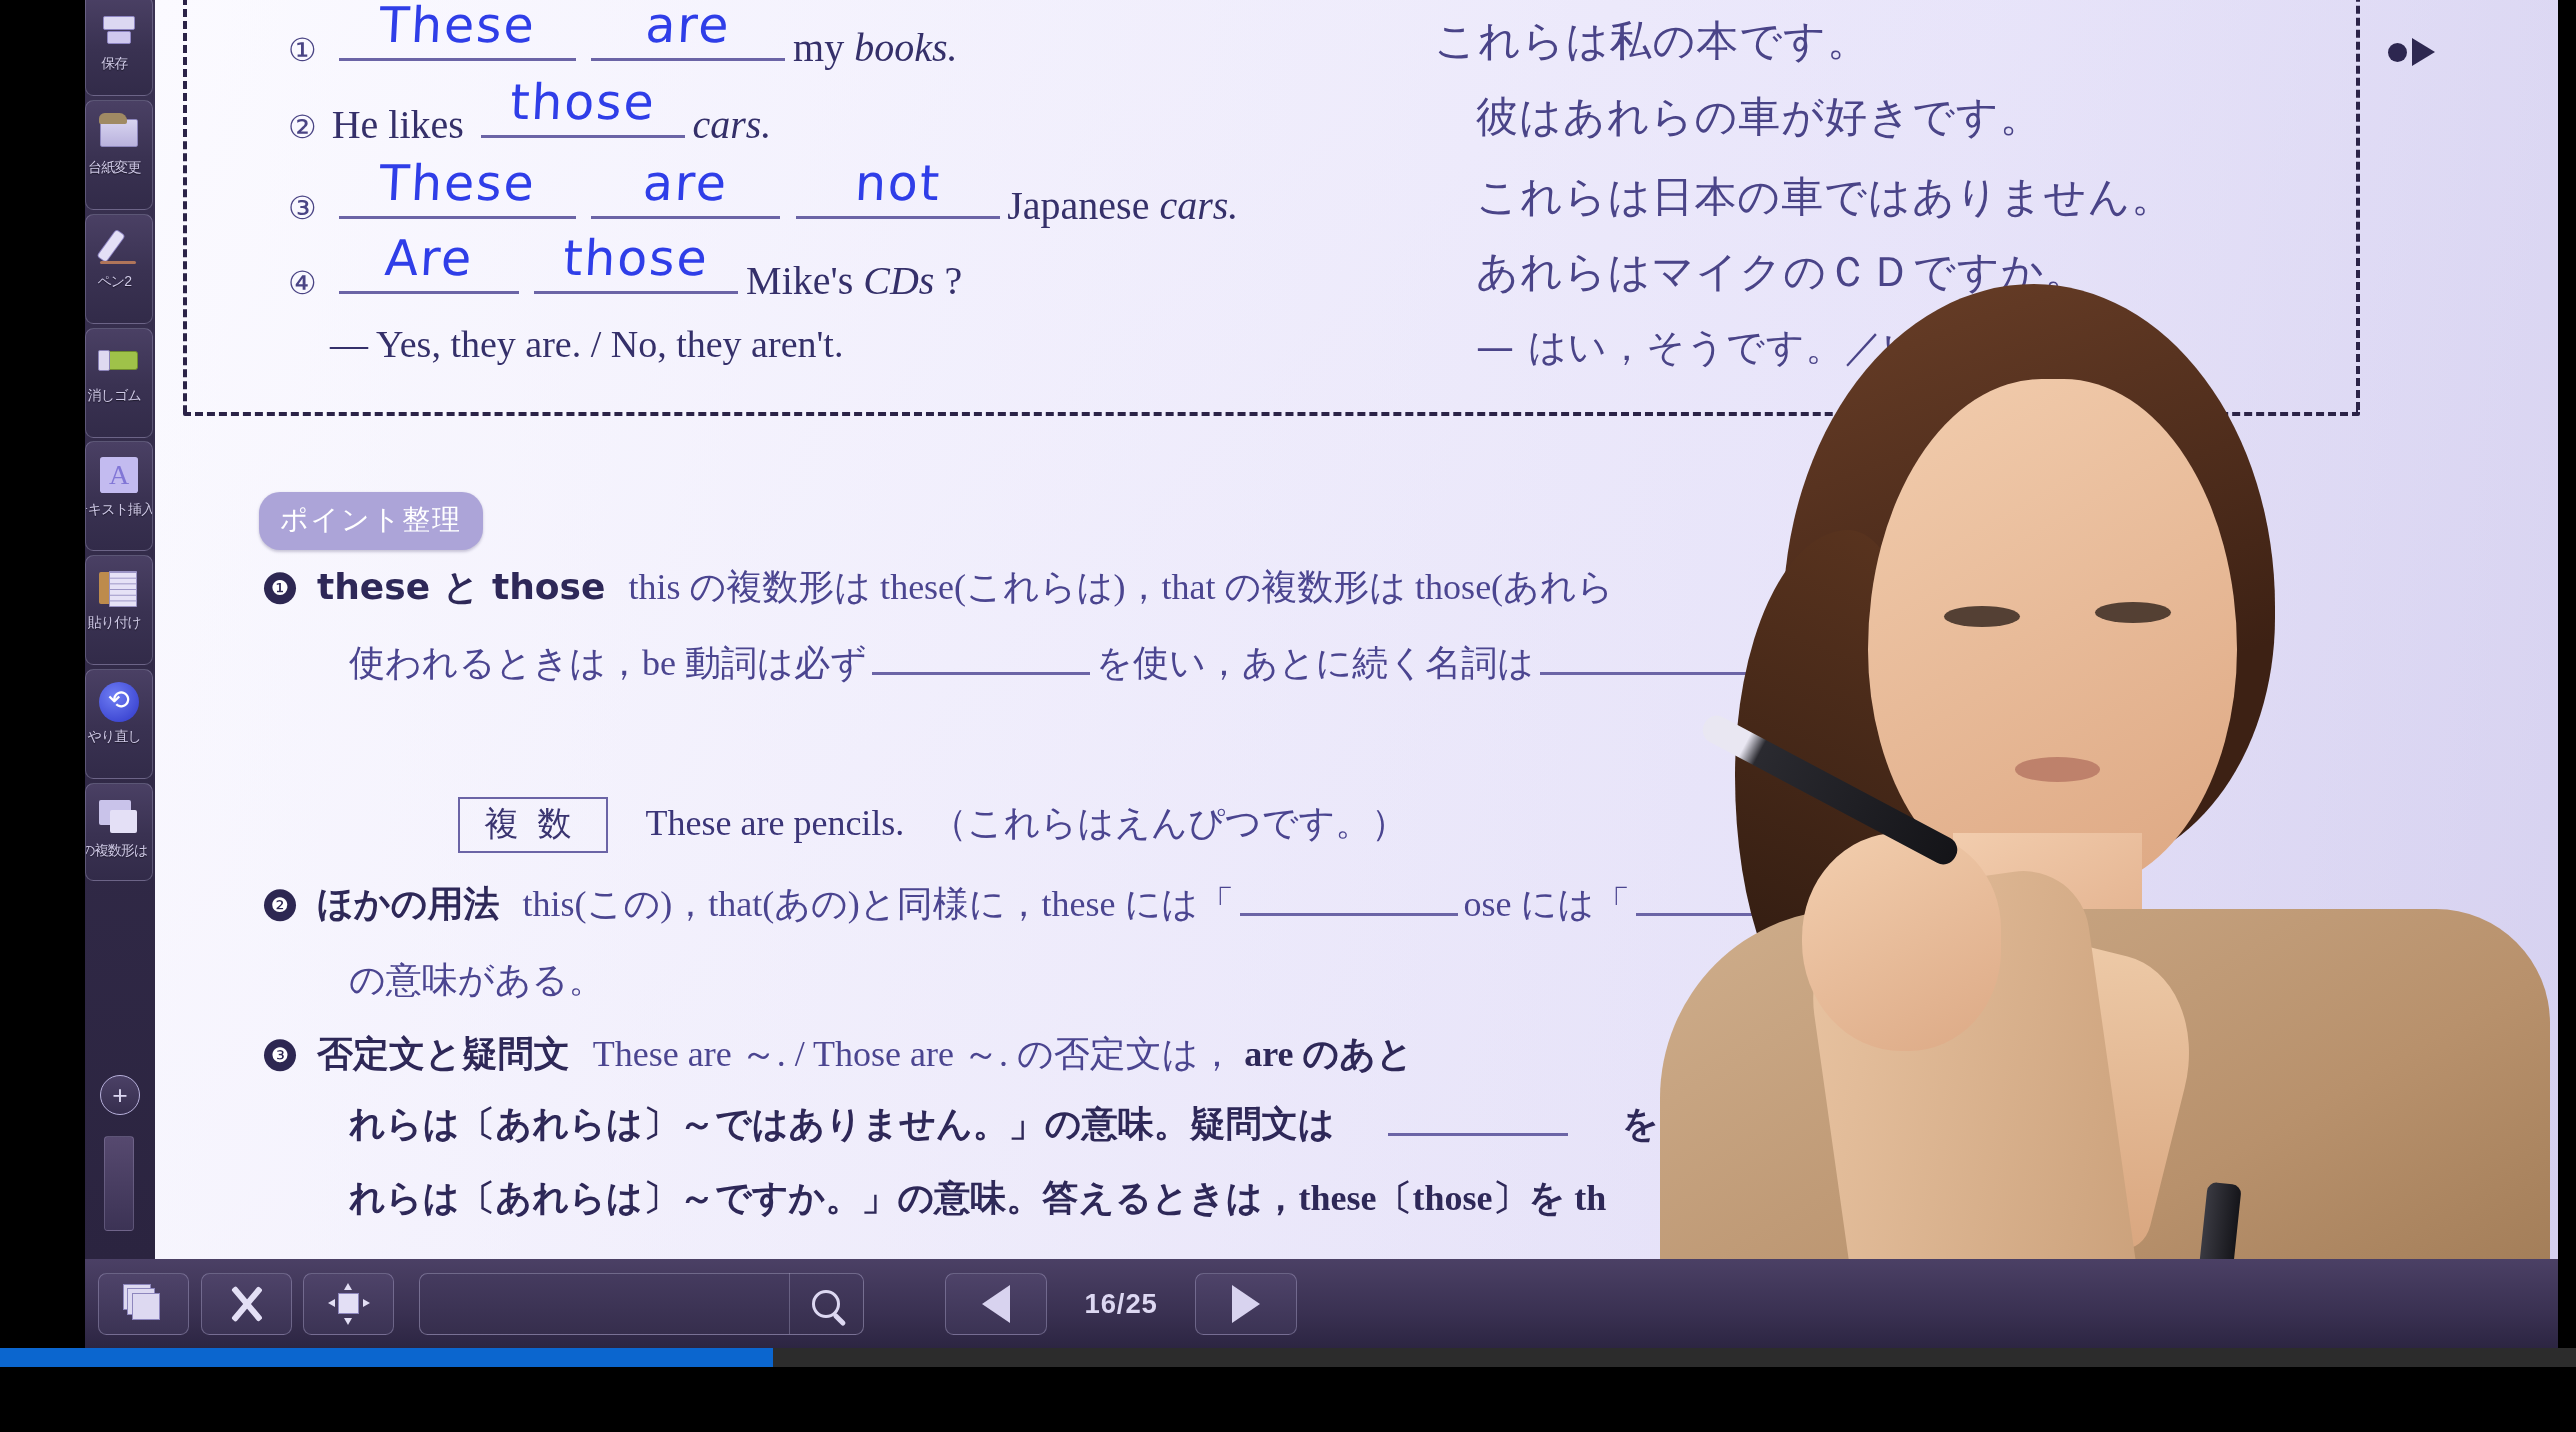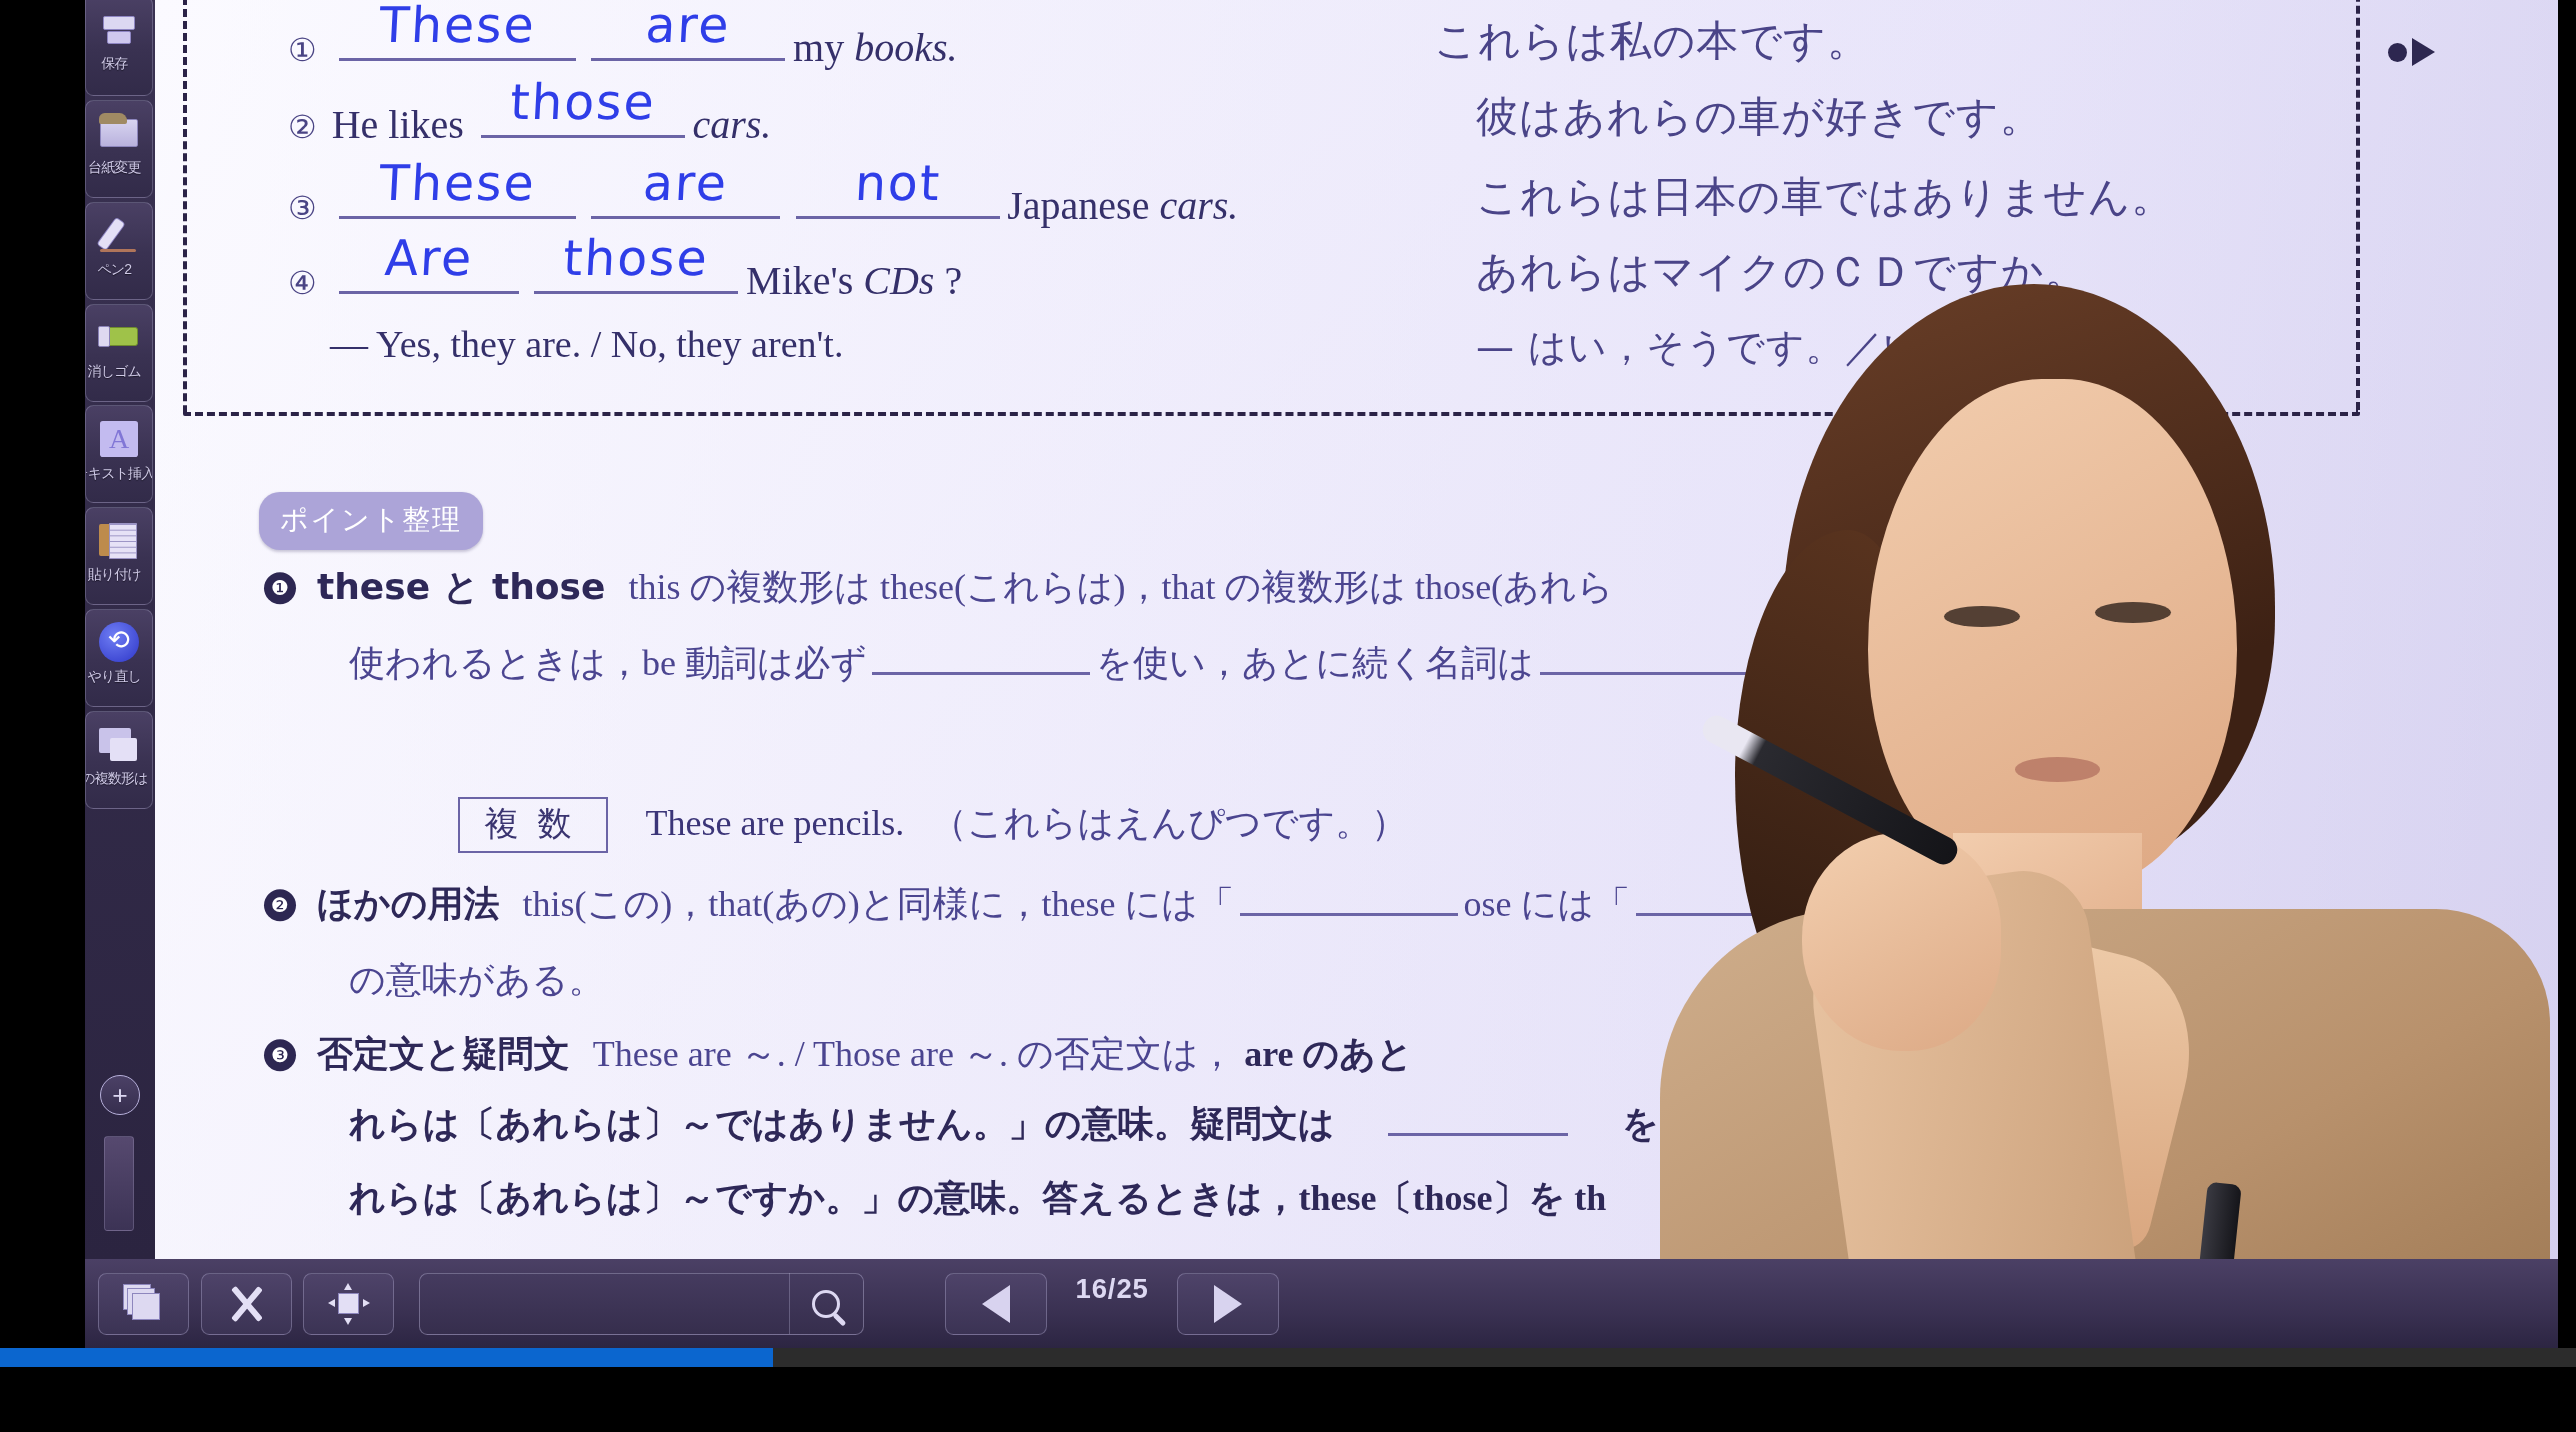--- a/index.html
+++ b/index.html
@@ -40,21 +40,21 @@
   }
 
   
   #toolrail {
     position:absolute; left:0; top:0; width:70px; height:1259px;
     background:linear-gradient(180deg,#3a3252 0%,#2b2440 100%);
     padding-top:1.9px;
     z-index:30;
   }
   .tool {
-    position:relative; width:68px; height:98px; margin:0 0 3.8px 0;
+    position:relative; width:68px; height:110px; margin:0 0 3.8px 0;
     border:0.9px solid rgba(190,185,220,.30);
     border-radius:8.5px;
     background:linear-gradient(180deg,#4a4064 0%,#3a3252 52%,#322b49 100%);
     display:flex; flex-direction:column; align-items:center;
     justify-content:flex-start; padding-top:10.4px;
     overflow:hidden;
   }
   .tool .glyph {
     width:44px; height:44px; display:flex; align-items:center;
     justify-content:center; margin-bottom:3.8px;
@@ -203,21 +203,21 @@
     font-family:"Liberation Sans", sans-serif;
   }
   #searchwrap input::placeholder{ color:#8e86b4; }
   .searchbtn {
     width:74px; height:61px; border-left:0.9px solid rgba(200,195,230,.30);
     display:flex; align-items:center; justify-content:center;
   }
   .ic-search { width:28px; height:28px; border:3.8px solid #ddd8f2; border-radius:50%; position:relative; }
   .ic-search:after{content:'';position:absolute;right:-9.5px;bottom:-7.6px;width:15px;height:4.7px;background:#ddd8f2;border-radius:2.8px;transform:rotate(45deg);}
 
-  #pagenav { display:flex; align-items:flex-start; margin-left:70px; gap:8px; }
+  #pagenav { display:flex; align-items:center; margin-left:70px; gap:17px; }
   .navbtn {
     width:102px; height:62px; border:0.9px solid rgba(195,190,225,.35);
     border-radius:8.5px; background:linear-gradient(180deg,#4e4369,#3b3354);
     display:flex; align-items:center; justify-content:center;
   }
   .tri-l { width:0;height:0;border-top:19px solid transparent;border-bottom:19px solid transparent;border-right:28px solid #d8d3ef;}
   .tri-r { width:0;height:0;border-top:19px solid transparent;border-bottom:19px solid transparent;border-left:28px solid #d8d3ef;}
   #pageind { font-size:27.5px; color:#ddd8f2; font-weight:bold; letter-spacing:0.9px; min-width:114px; text-align:center; }
 
   

